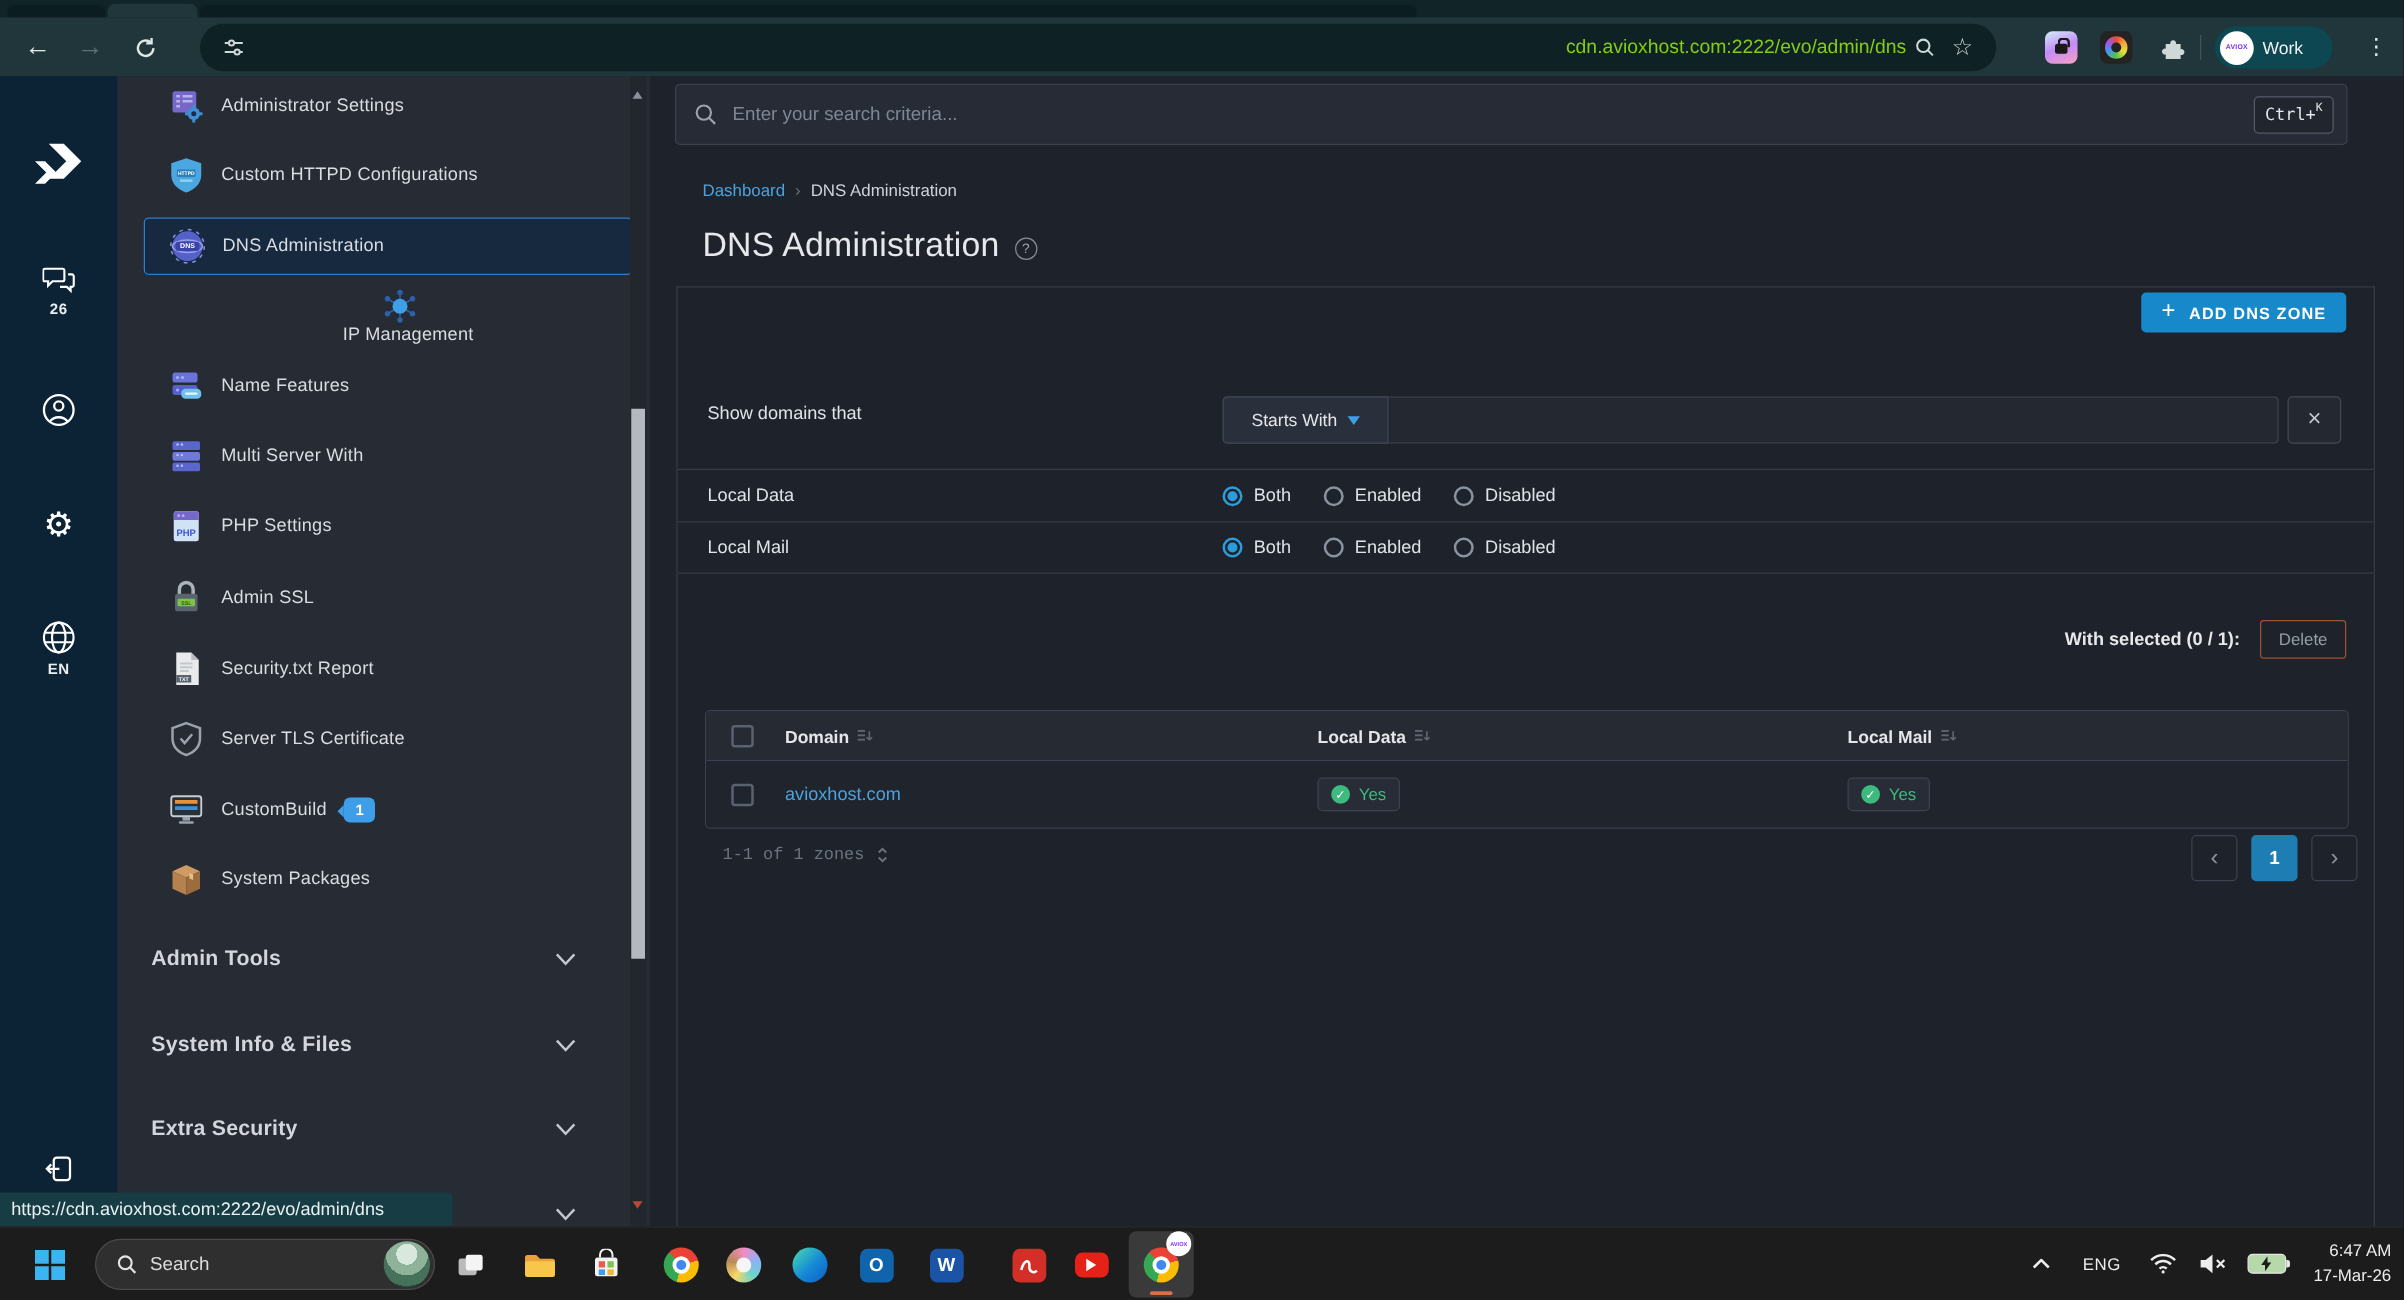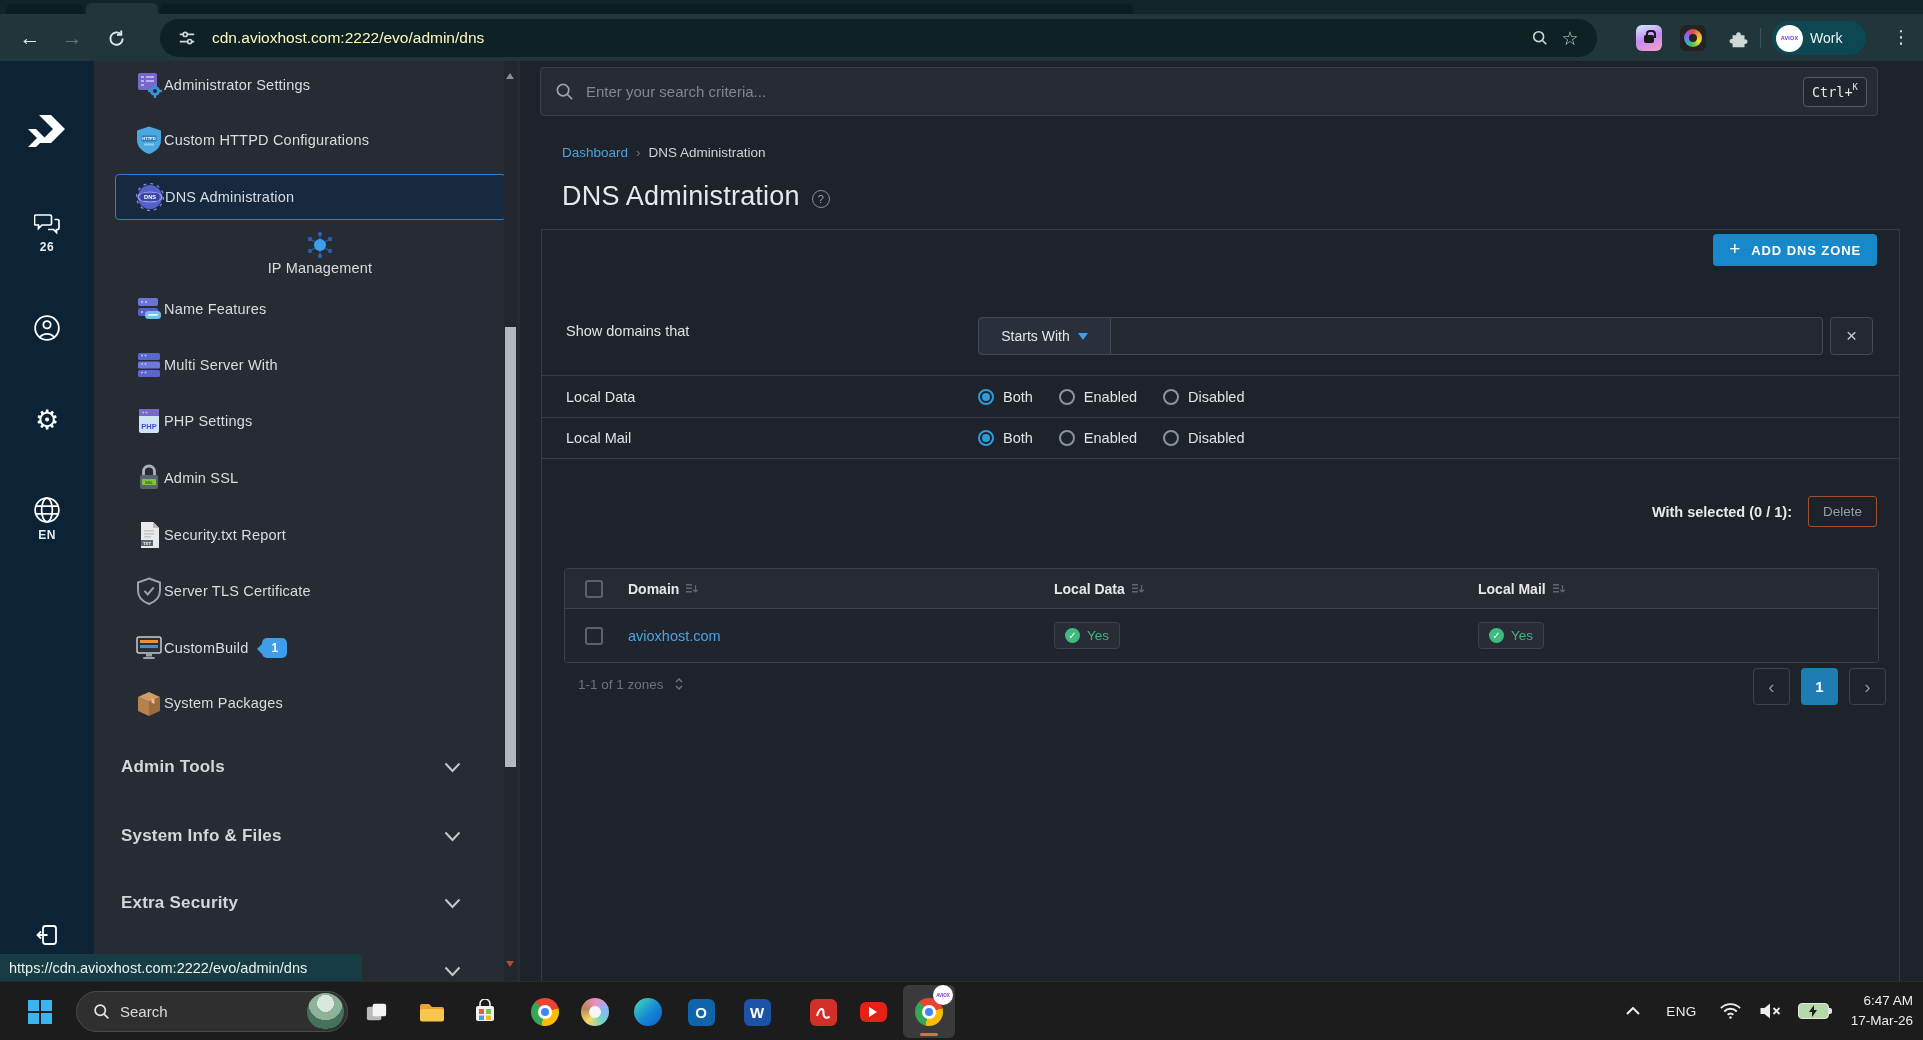--- a/index.html
+++ b/index.html
@@ -8,21 +8,21 @@
 
   
   .tabstrip{position:absolute;left:0;top:0;width:100%;height:14px;background:#112528;}
   .tab-dark1{position:absolute;left:6px;top:4px;width:78px;height:10px;background:#0b1d20;border-radius:6px 6px 0 0;}
   .tab-active{position:absolute;left:86px;top:3px;width:72px;height:11px;background:#20363b;border-radius:6px 6px 0 0;}
   .tab-dark2{position:absolute;left:160px;top:4px;width:973px;height:10px;background:#0b1d20;border-radius:6px 6px 0 0;}
   .toolbar{position:absolute;left:0;top:14px;width:100%;height:47px;background:#20363b;}
   .navbtn{position:absolute;top:8px;width:32px;height:32px;display:flex;align-items:center;justify-content:center;color:#dfe7e7;font-size:21px;border-radius:50%;}
   .navbtn.dim{color:#5d7276;}
   .omnibox{position:absolute;left:160px;top:5px;width:1437px;height:38px;background:#0e2124;border-radius:19px;display:flex;align-items:center;padding:0 12px;}
-  .omni-url{color:#fef9c3;font-size:15.5px;margin-left:10px;flex:1;white-space:nowrap;overflow:hidden;}
+  .omni-url{color:#84cc16;font-size:15.5px;margin-left:10px;flex:1;white-space:nowrap;overflow:hidden;text-align:right;}
   .omni-ic{display:flex;align-items:center;justify-content:center;width:30px;height:30px;color:#cfd8d8;}
   .star{font-size:19px;color:#cfd8d8;}
   .ext{position:absolute;top:11px;width:26px;height:26px;border-radius:6px;}
   .ext-lock{left:1636px;background:linear-gradient(160deg,#cfe6f8 5%,#c58af9 50%,#f6a2c0);}
   .ext-lock i{position:absolute;left:8px;top:10px;width:10px;height:8px;background:#1a1a1a;border-radius:2px;}
   .ext-lock i::before{content:"";position:absolute;left:2px;top:-5px;width:6px;height:6px;border:2px solid #1a1a1a;border-bottom:none;border-radius:4px 4px 0 0;}
   .ext-cam{left:1680px;background:#232323;display:flex;align-items:center;justify-content:center;}
   .ext-cam i{width:18px;height:18px;border-radius:50%;background:conic-gradient(#e6483d,#f2a93b,#e8e23a,#58c24a,#3f9ee8,#9b59e8,#e6483d);display:flex;align-items:center;justify-content:center;}
   .ext-cam i b{width:8px;height:8px;border-radius:50%;background:#232323;}
   .ext-puzzle{left:1726px;display:flex;align-items:center;justify-content:center;background:transparent;}
@@ -36,21 +36,21 @@
   .rail{position:absolute;left:0;top:61px;width:94px;bottom:59px;background:#0c2336;}
   .rail-item{position:absolute;left:0;width:94px;display:flex;flex-direction:column;align-items:center;color:#fff;}
   .rail-num{font-size:12px;font-weight:bold;color:#e8edf2;margin-top:4px;letter-spacing:.5px;}
   .gear-glyph{font-size:27px;line-height:1;color:#fff;}
 
   
   .sidenav{position:absolute;left:94px;top:61px;width:426px;bottom:59px;background:#272b33;overflow:hidden;}
   .nav-item{position:absolute;left:21px;width:391px;height:46px;display:flex;align-items:center;padding-left:19px;border-radius:4px;cursor:pointer;}
   .nav-item.sel{background:#16293f;border:1px solid #2d7dd2;}
   .nico{width:30px;height:30px;flex:0 0 30px;display:flex;align-items:center;justify-content:center;}
-  .nlabel{color:#d9dce1;font-size:14.5px;font-weight:500;letter-spacing:.2px;}
+  .nlabel{margin-left:13px;color:#d9dce1;font-size:14.5px;font-weight:500;letter-spacing:.2px;}
   .nbadge{margin-left:14px;background:#3f9ee8;color:#fff;font-size:12px;font-weight:bold;padding:3px 9px;border-radius:5px;position:relative;}
   .nbadge::before{content:"";position:absolute;left:-5px;top:6px;border:5px solid transparent;border-right-color:#3f9ee8;border-left:none;}
   .nav-section{position:absolute;left:27px;width:385px;height:28px;display:flex;align-items:center;justify-content:space-between;cursor:pointer;padding-right:45px;}
   .nslabel{color:#d3d6dc;font-size:17px;font-weight:bold;letter-spacing:.2px;}
   .sb-track{position:absolute;right:3px;top:0;bottom:0;width:13px;background:#22262d;}
   .sb-thumb{position:absolute;right:4px;top:266px;width:11px;height:440px;background:#b4b9c0;}
   .sb-up{position:absolute;right:6px;top:8px;width:0;height:0;border:4px solid transparent;border-bottom:6px solid #8a9098;}
   .sb-down{position:absolute;right:6px;bottom:10px;width:0;height:0;border:4px solid transparent;border-top:6px solid #b84a33;}
 
   
@@ -91,21 +91,21 @@
   .thead{height:40px;background:#262a33;border-bottom:1px solid #3a4150;}
   .tbody{height:53px;background:#20242c;}
   .tcell{padding-left:15px;display:flex;align-items:center;gap:7px;}
   .th-label{color:#e4e6ea;font-size:14px;font-weight:bold;}
   .checkbox{width:18px;height:18px;border:2px solid #5a6270;border-radius:3px;margin-left:20px;cursor:pointer;}
   .dom-link{color:#4aa3e0;font-size:14.5px;cursor:pointer;}
   .yes-badge{display:inline-flex;align-items:center;gap:7px;border:1px solid #3c434f;background:#272c36;border-radius:4px;padding:5px 10px;}
   .yes-check{width:15px;height:15px;border-radius:50%;background:#3dba7e;color:#fff;font-size:10px;display:flex;align-items:center;justify-content:center;}
   .yes-text{color:#3dba7e;font-size:13.5px;}
   .pag{position:absolute;left:0;right:13px;top:438px;height:38px;}
-  .pag-summary{position:absolute;left:36px;top:9px;display:flex;gap:10px;color:#6b7380;font-size:13.5px;}
+  .pag-summary{position:absolute;left:36px;top:9px;display:flex;gap:10px;color:#6b7380;font-size:13.5px;font-family:Liberation Mono, monospace;}
   .pag-btns{position:absolute;right:0;top:0;display:flex;gap:11px;}
   .pg-btn{width:37px;height:37px;border:1px solid #3a4150;border-radius:4px;background:transparent;color:#8a93a0;font-size:19px;display:flex;align-items:center;justify-content:center;cursor:pointer;}
   .pg-cur{background:#1e7db2;border:none;color:#fff;font-size:15px;font-weight:bold;}
 
   
   .status-tip{position:absolute;left:0;top:954px;width:362px;height:27px;background:#173c43;color:#e9f0f1;font-size:14.5px;display:flex;align-items:center;padding-left:9px;z-index:6;border-top-right-radius:3px;}
 
   
   .taskbar{position:absolute;left:0;bottom:0;width:100%;height:59px;background:#1c1c1c;border-top:1px solid #2a2a2a;z-index:7;}
   .tk{position:absolute;top:15px;width:30px;height:30px;display:flex;align-items:center;justify-content:center;border-radius:5px;}

